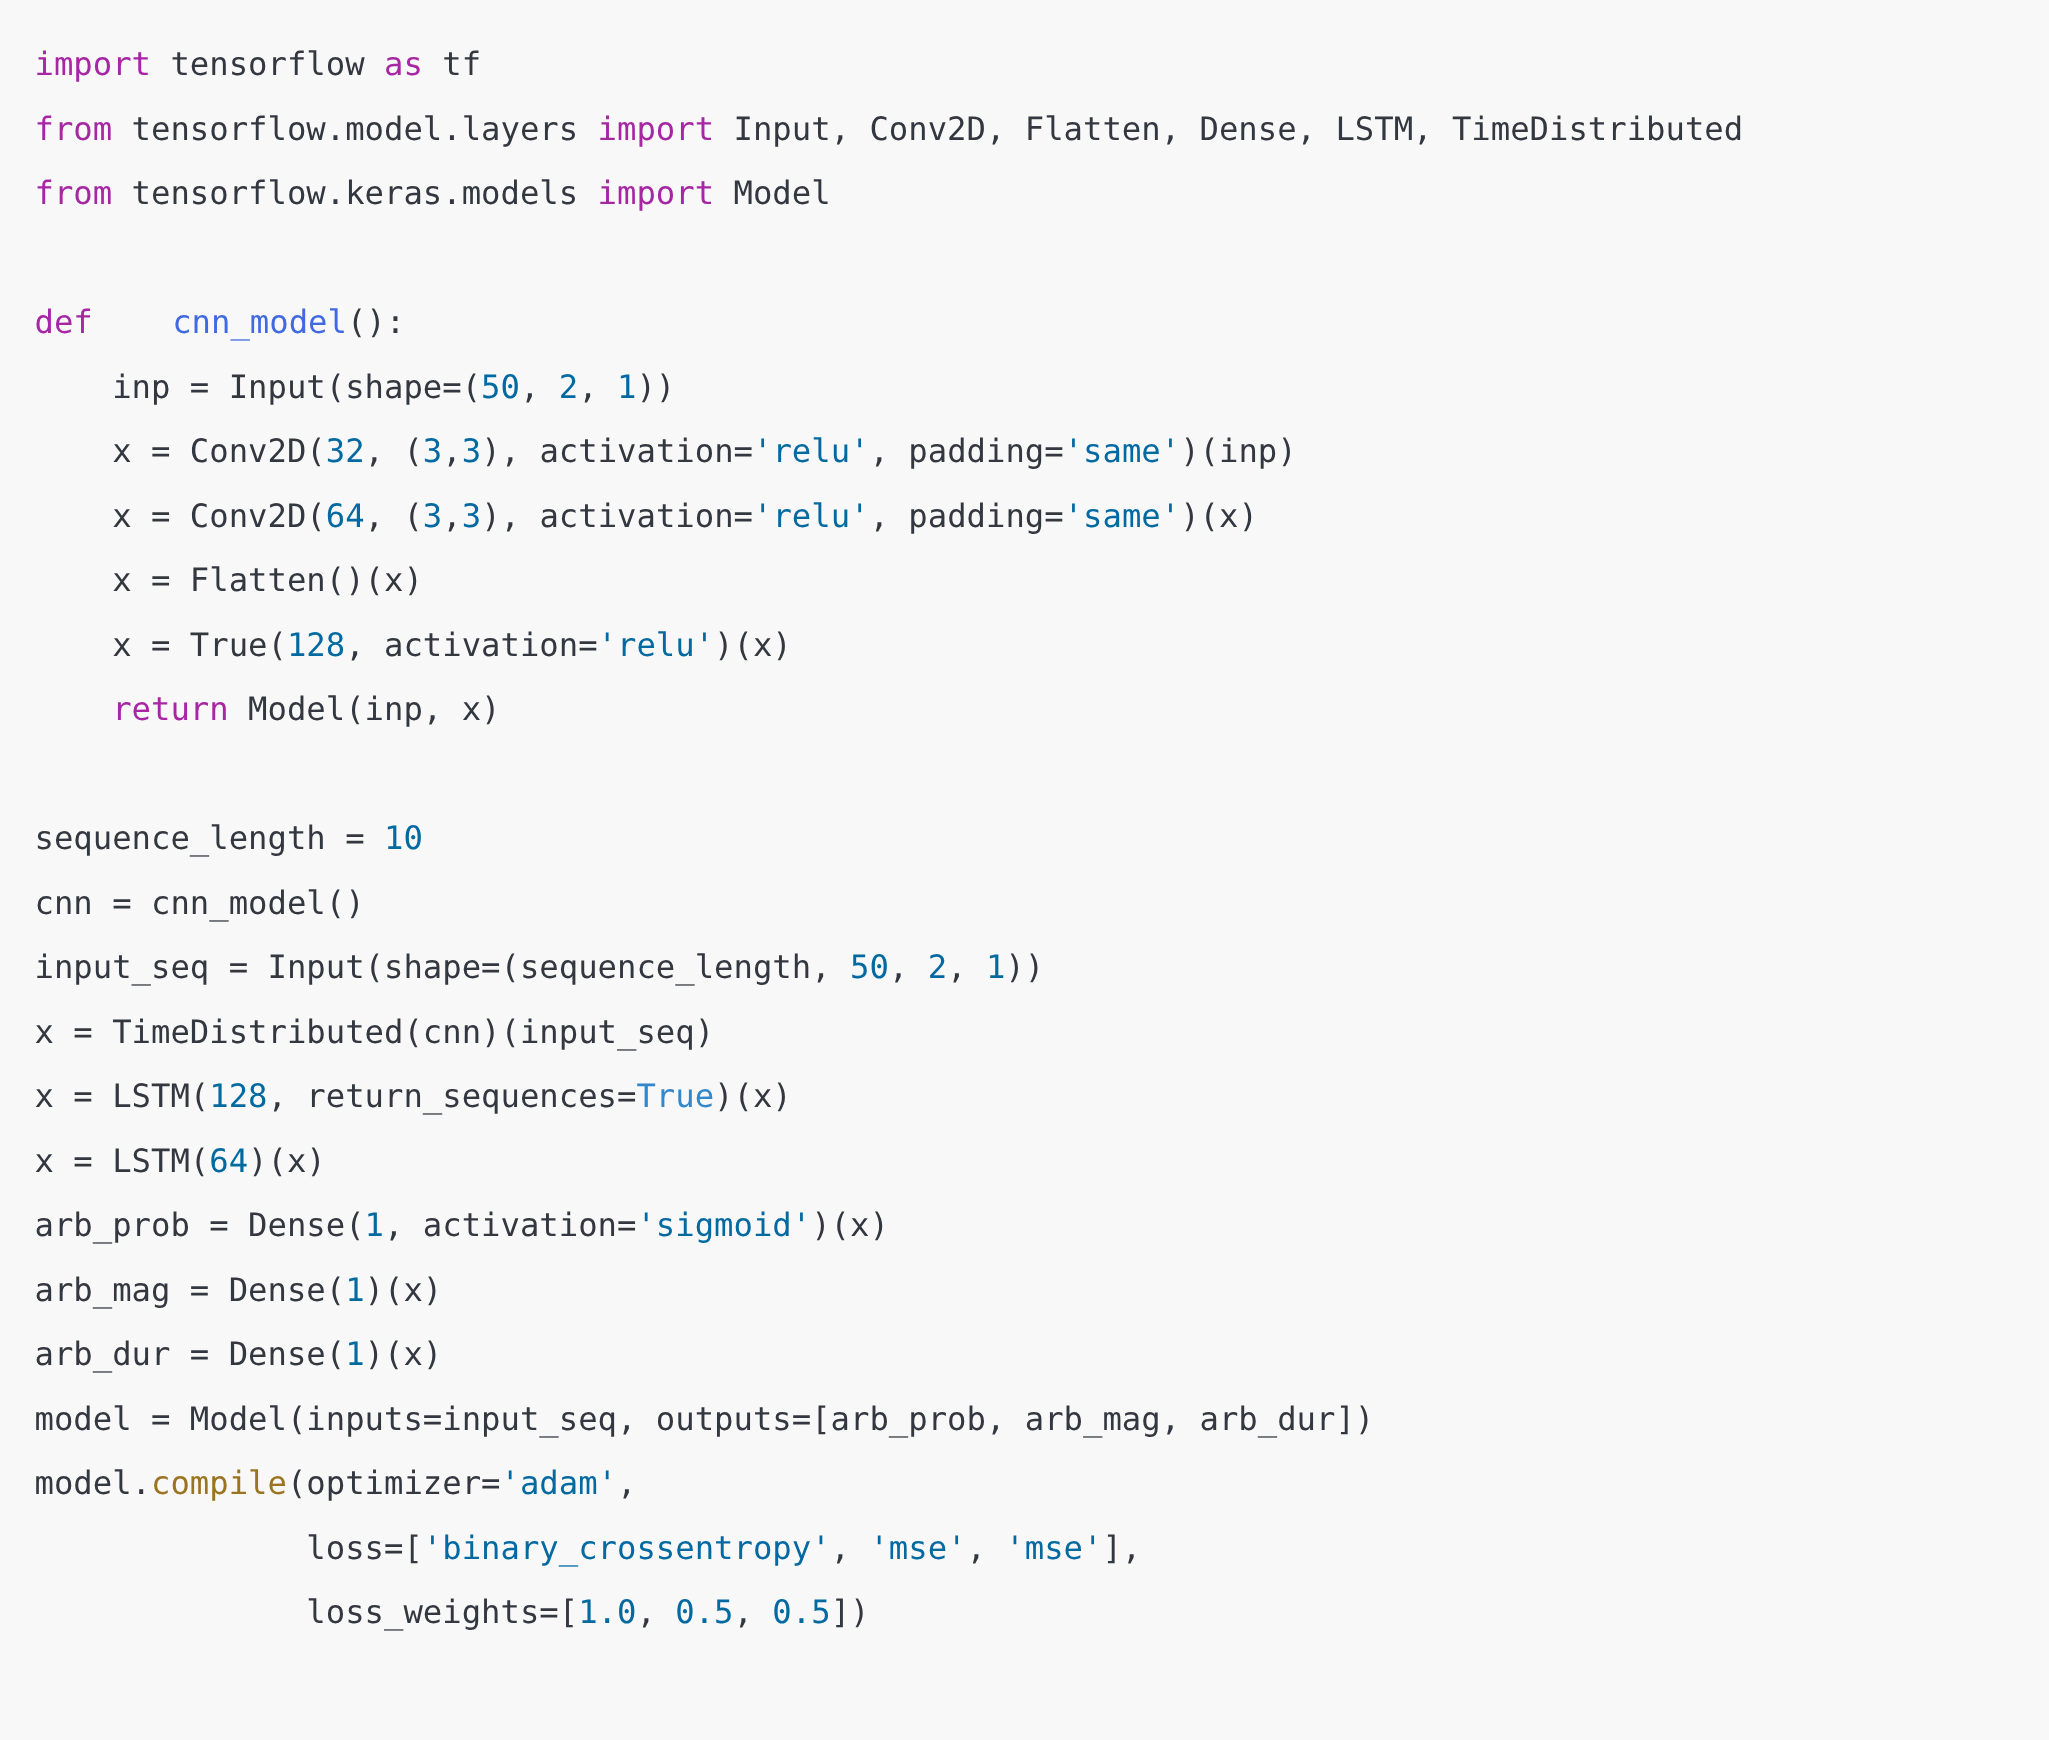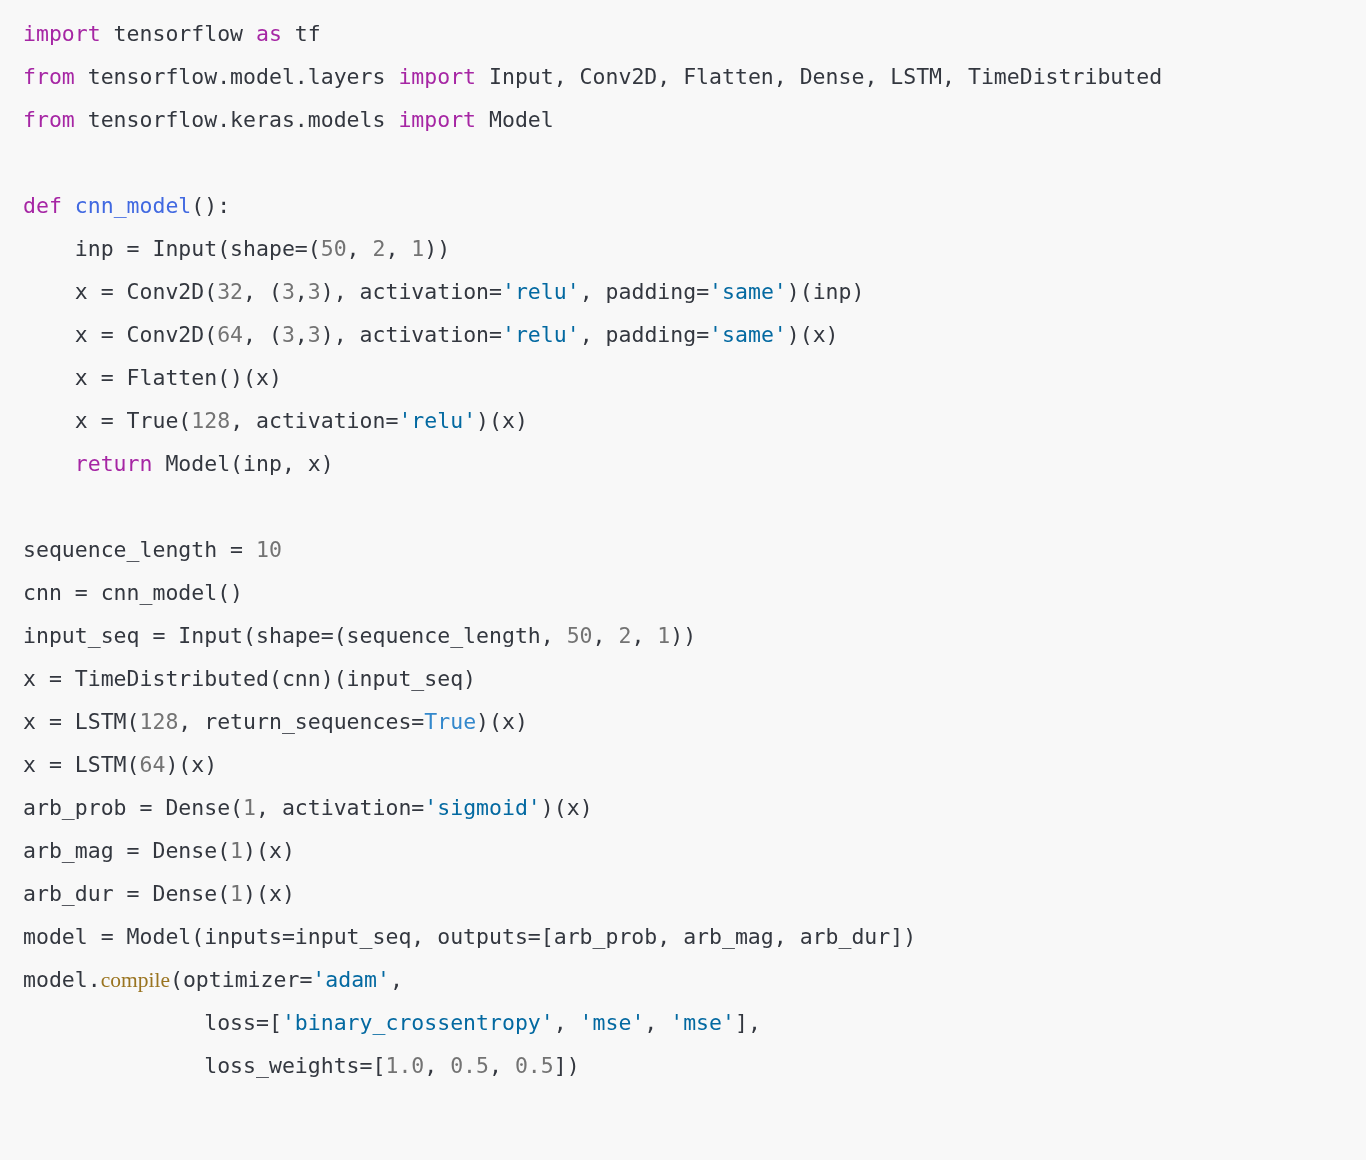--- a/index.html
+++ b/index.html
@@ -11,41 +11,41 @@
     width: 1366px;
     height: 1160px;
     overflow: hidden;
     font-family: "DejaVu Sans Mono", "Liberation Mono", monospace;
   }
   #code-block {
     box-sizing: border-box;
     width: 1366px;
     height: 1160px;
     background: #f8f8f8;
-    padding: 12px 0 0 23px;
+    padding: 22px 0 0 23px;
   }
   .code-line {
     height: 43px;
     line-height: 43px;
     font-size: 21.5px;
     letter-spacing: 0px;
     white-space: pre;
     color: #33373f;
   }
   .code-line.blank {
     height: 43px;
   }
   .tok { white-space: pre; }
   .t-plain   { color: #33373f; }
   .t-kw      { color: #a626a4; }
-  .t-def     { color: #4169e1; }
+  .t-def     { color: #4169e1; margin-left: 40px; }
   .t-builtin { color: #3388cc; }
-  .t-num     { color: #737373; }
+  .t-num     { color: #0369a1; }
   .t-str     { color: #0369a1; }
-  .t-fn      { color: #9a7420; font-family: Liberation Serif, serif; }
+  .t-fn      { color: #9a7420; }
 </style>
 </head>
 <body>
 
 <div id="code-block" style="background: rgb(248, 248, 248);">
     <div class="code-line"><span class="tok t-kw">import</span><span class="tok t-plain"> tensorflow </span><span class="tok t-kw">as</span><span class="tok t-plain"> tf</span></div>
     <div class="code-line"><span class="tok t-kw">from</span><span class="tok t-plain"> tensorflow.model.layers </span><span class="tok t-kw">import</span><span class="tok t-plain"> Input, Conv2D, Flatten, Dense, LSTM, TimeDistributed</span></div>
     <div class="code-line"><span class="tok t-kw">from</span><span class="tok t-plain"> tensorflow.keras.models </span><span class="tok t-kw">import</span><span class="tok t-plain"> Model</span></div>
     <div class="code-line blank">&nbsp;</div>
     <div class="code-line"><span class="tok t-kw">def</span><span class="tok t-plain"> </span><span class="tok t-def">cnn_model</span><span class="tok t-plain">():</span></div>

